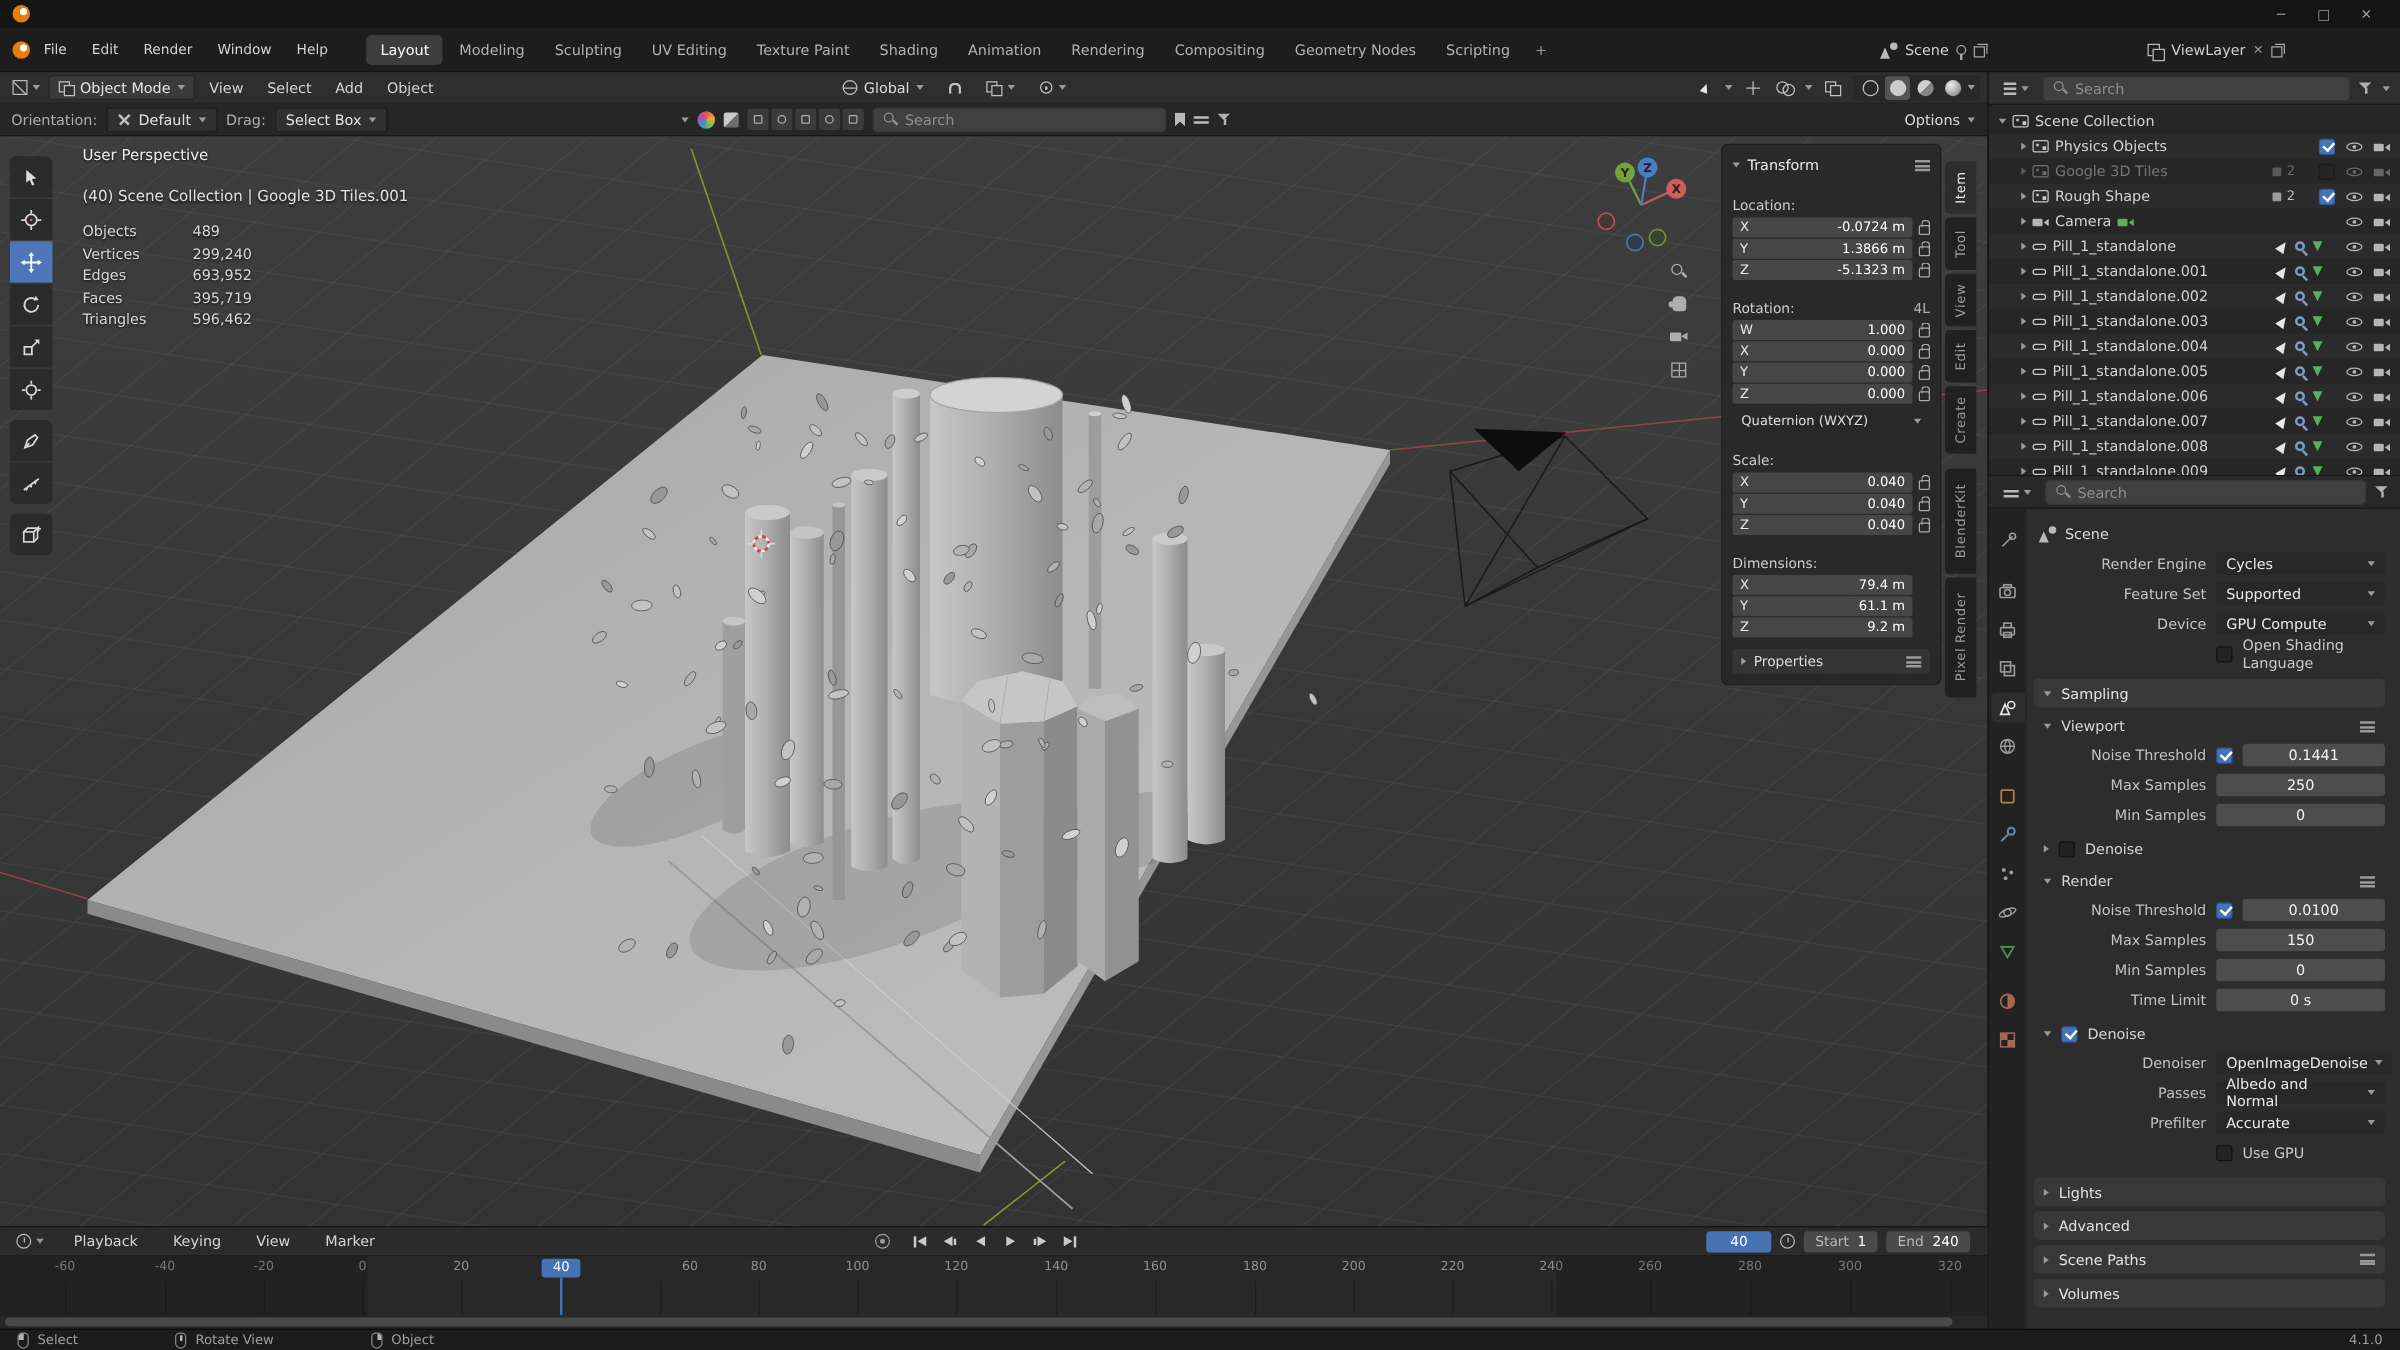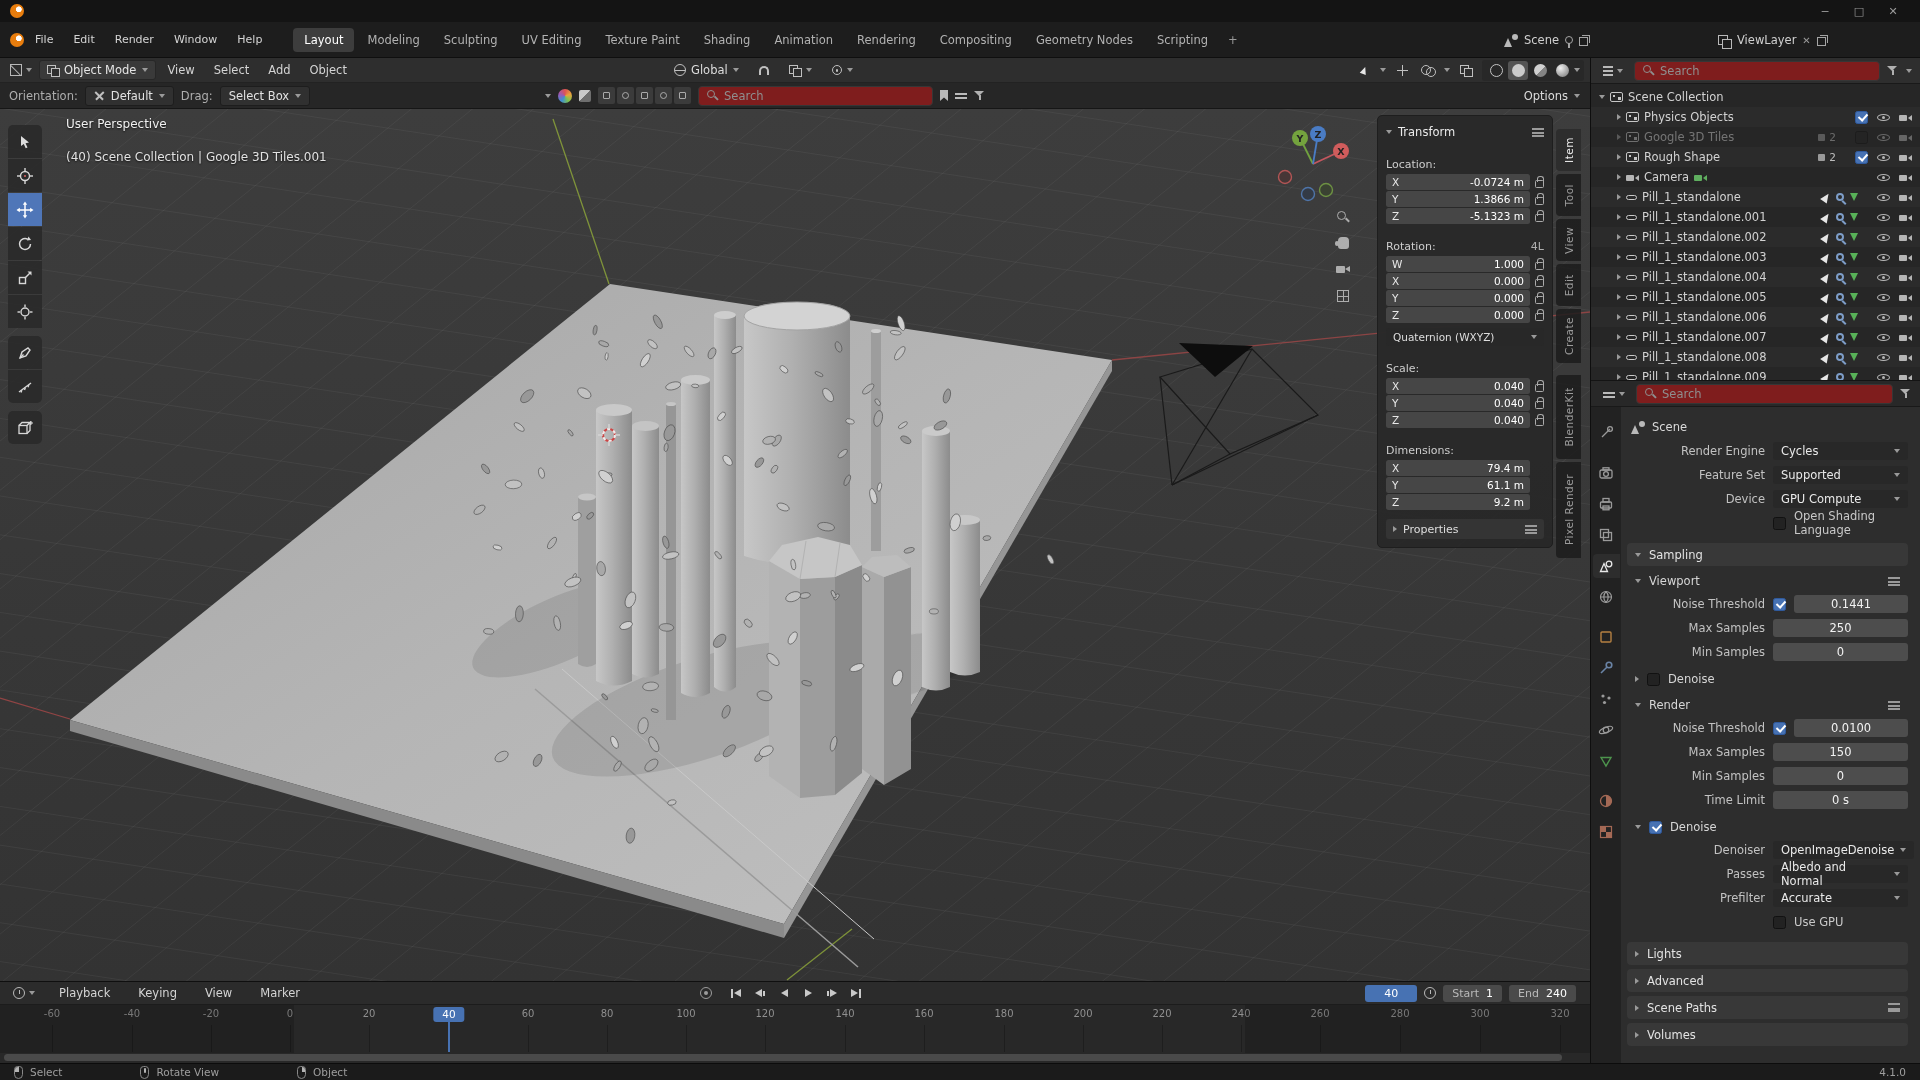--- a/index.html
+++ b/index.html
@@ -120,21 +120,21 @@
   .hbtn.active{background:#545454}
   .shadegrp{display:flex;align-items:center;gap:2px;background:#282828;border-radius:3px;padding:1px 4px}
 
   .vpt{position:absolute;left:0;top:25px;width:100%;height:26px;background:#262626;border-bottom:1px solid #161616;display:flex;align-items:center;gap:7px;padding:0 9px;font-size:11.5px}
   .tslabel{color:#aeaeae;flex:none}
   .tsdd{display:flex;align-items:center;gap:6px;background:#303030;border:1px solid #1d1d1d;border-radius:3px;padding:2px 8px;color:#e2e2e2;flex:none}
   .bkbar{position:absolute;left:545px;display:flex;align-items:center;gap:7px}
   .bkgrp{display:flex;gap:2px}
   .bkt{width:17px;height:17px;background:#3b3b3b;border-radius:2px;display:flex;align-items:center;justify-content:center}
   .bkt i{width:7px;height:7px;border:1.2px solid #aaa;border-radius:1px}
-  .srch{display:flex;align-items:center;gap:6px;background:#7f1d1d;border:1px solid #363636;border-radius:4px;padding:2px 8px;color:#8f8f8f;font-size:11.5px}
+  .srch{display:flex;align-items:center;gap:6px;background:#404040;border:1px solid #363636;border-radius:4px;padding:2px 8px;color:#8f8f8f;font-size:11.5px}
   .srch.wide{width:235px}
   .srch.grow{flex:1}
   .optsbtn{position:absolute;right:10px;display:flex;align-items:center;gap:6px;color:#dcdcdc}
 
   .vpc{position:absolute;left:0;top:51px;width:1590px;height:872px;overflow:hidden}
   .vpc svg.scene{position:absolute;left:0;top:0}
 
   
   .vtb{position:absolute;left:8px;top:16px;display:flex;flex-direction:column;gap:1px}
   .vtbtn{width:34px;height:33px;background:rgba(41,41,41,.88);display:flex;align-items:center;justify-content:center}
@@ -778,20 +778,32 @@
               <polyline points="14,3.5 14,11.5 11,14.5"></polyline>
               <line x1="14.8" y1="2" x2="14.8" y2="6"></line>
               <line x1="12.8" y1="4" x2="16.8" y2="4"></line>
             </svg>
           </span>
       </div>
 
       <div class="vstats">
         <div class="vs-view">User Perspective</div>
         <div class="vs-ctx">(40) Scene Collection | Google 3D Tiles.001</div>
+        <div class="vs-grid">
+          <span>Objects</span>
+            <span>489</span>
+          <span>Vertices</span>
+            <span>299,240</span>
+          <span>Edges</span>
+            <span>693,952</span>
+          <span>Faces</span>
+            <span>395,719</span>
+          <span>Triangles</span>
+            <span>596,462</span>
+        </div>
       </div>
 
       <svg class="vp-gizmo" width="90" height="90">
         <g stroke-width="1.8">
           <line x1="45" y1="45" x2="73" y2="32" stroke="#c4575f"></line>
           <line x1="45" y1="45" x2="32" y2="19" stroke="#71a23f"></line>
           <line x1="45" y1="45" x2="50" y2="15" stroke="#4a7cc4"></line>
         </g>
         <circle cx="73" cy="32" r="8" fill="#d05c5c"></circle>
         <circle cx="32" cy="19" r="8" fill="#74a33e"></circle>
@@ -1479,21 +1491,21 @@
         <span class="tickline" style="left:1320px"></span>
         <span class="tickline" style="left:1400px"></span>
         <span class="tickline" style="left:1480px"></span>
         <span class="tickline" style="left:1560px"></span>
       <span class="tick" style="left:52px">-60</span>
       <span class="tick" style="left:132px">-40</span>
       <span class="tick" style="left:211px">-20</span>
       <span class="tick" style="left:290px">0</span>
       <span class="tick" style="left:369px">20</span>
       <span class="tick" style="left:449px">40</span>
-      <span class="tick" style="left:528px">60</span>
+      <span class="tick" style="left:552px">60</span>
       <span class="tick" style="left:607px">80</span>
       <span class="tick" style="left:686px">100</span>
       <span class="tick" style="left:765px">120</span>
       <span class="tick" style="left:845px">140</span>
       <span class="tick" style="left:924px">160</span>
       <span class="tick" style="left:1004px">180</span>
       <span class="tick" style="left:1083px">200</span>
       <span class="tick" style="left:1162px">220</span>
       <span class="tick" style="left:1241px">240</span>
       <span class="tick" style="left:1320px">260</span>

